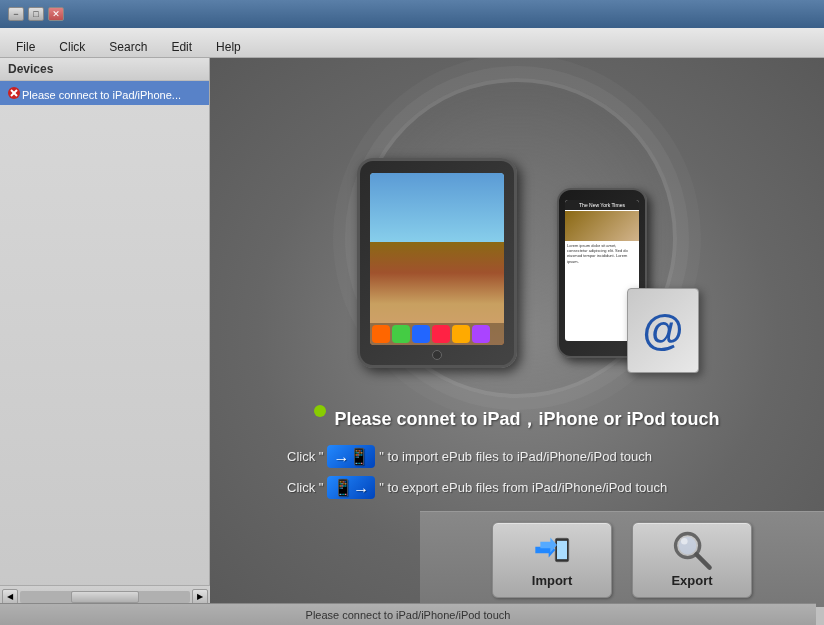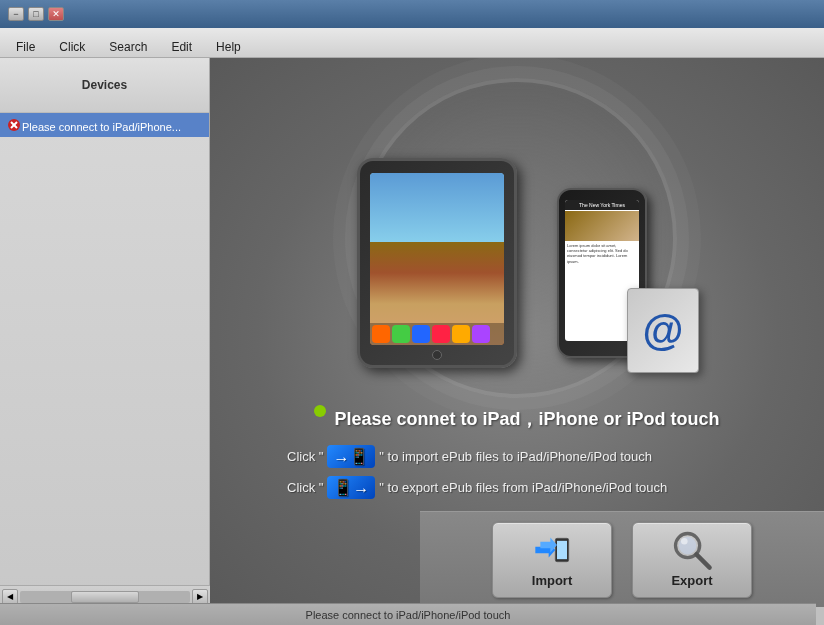--- a/index.html
+++ b/index.html
@@ -74,25 +74,24 @@
     #sidebar {
       width: 210px;
       background: linear-gradient(to bottom, #d8d8d8, #c8c8c8);
       border-right: 1px solid #aaa;
       display: flex;
       flex-direction: column;
     }
     #devices-header {
       background: linear-gradient(to bottom, #e0e0e0, #ccc);
       border-bottom: 1px solid #bbb;
-      padding: 20px 8px;
+      padding: 4px 8px;
       font-size: 12px;
       font-weight: bold;
       color: #333;
-      text-align: center;
     }
     #device-item {
       display: flex;
       align-items: flex-end;
       padding: 4px 6px;
       background: #5882c8;
       color: white;
       font-size: 11px;
       cursor: pointer;
     }

